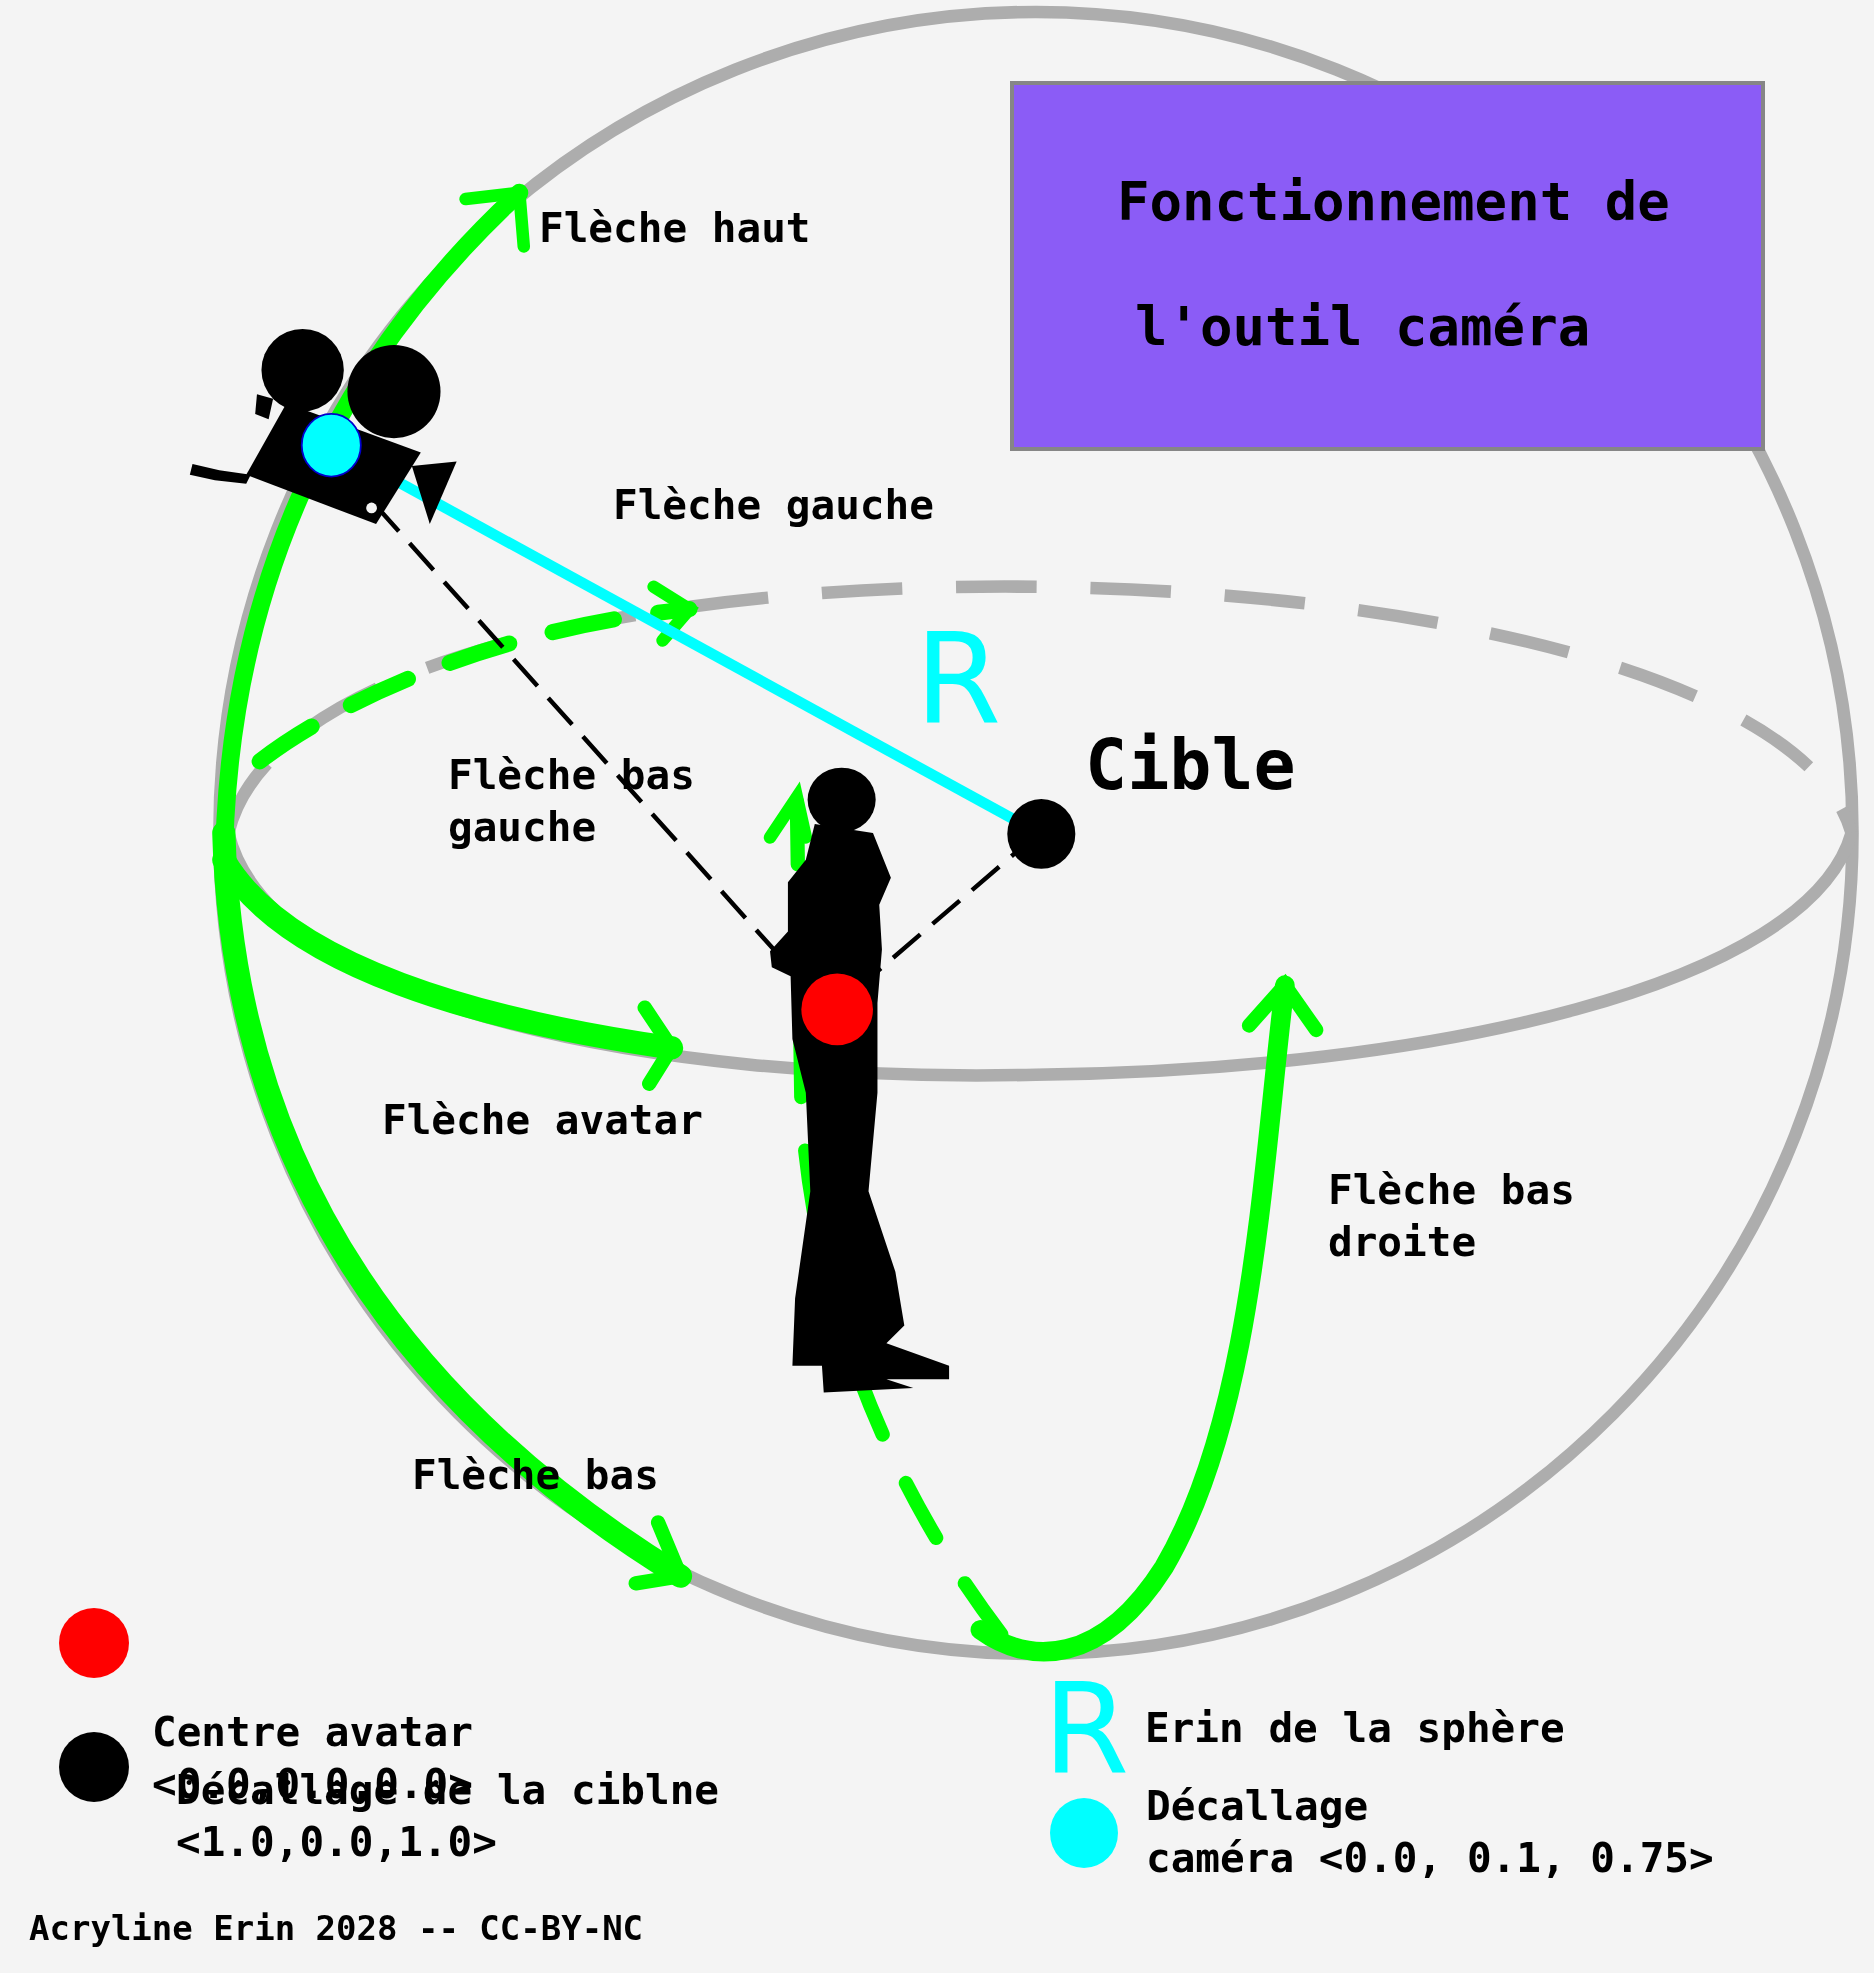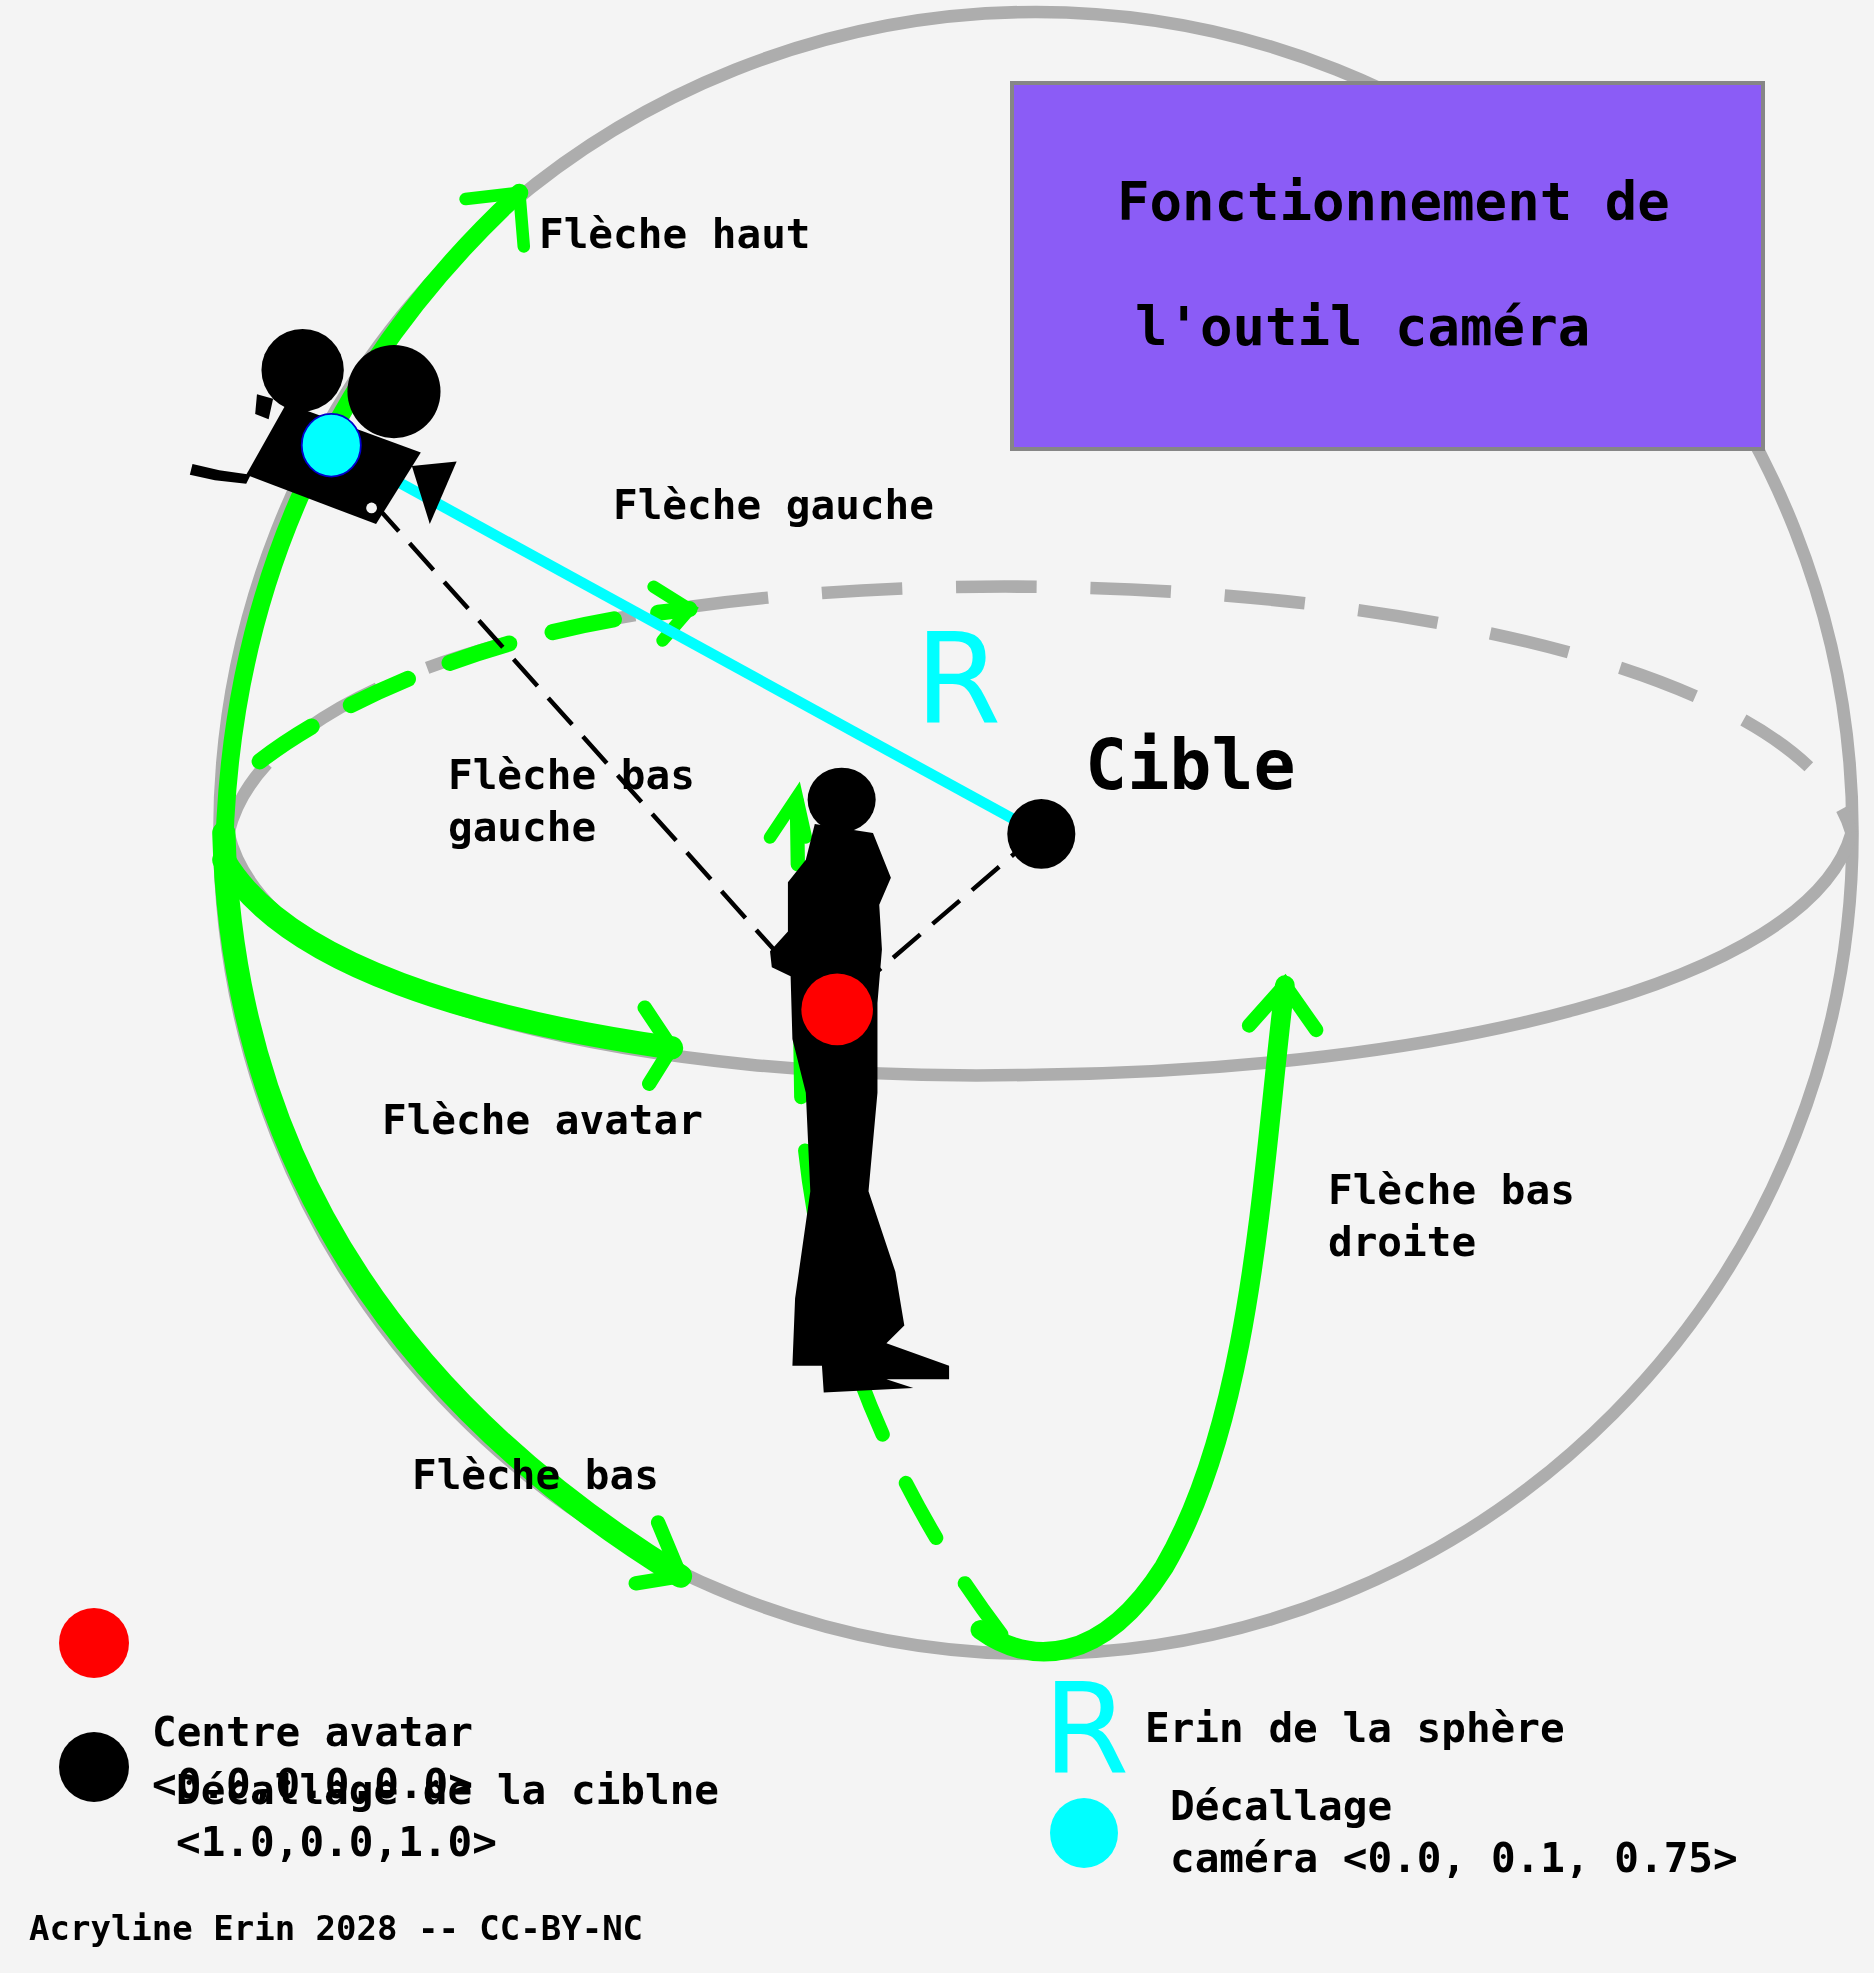--- a/index.html
+++ b/index.html
@@ -77,21 +77,21 @@
   <ellipse cx="935" cy="1127" rx="40" ry="40" fill="#ff0000"></ellipse>
 
   <ellipse cx="1163" cy="931" rx="38" ry="39" fill="#000"></ellipse>
 </svg>
 
 <div class="title-box">
   <div class="title-line" style="left:103px; top:85px;">Fonctionnement de</div>
   <div class="title-line" style="left:121px; top:210px;">l'outil caméra</div>
 </div>
 
-<div class="lbl" style="left:539px; top:208px;">Flèche haut</div>
+<div class="lbl" style="left:539px; top:202px;">Flèche haut</div>
 <div class="lbl" style="left:613px; top:479px;text-align:right;">Flèche gauche</div>
 <div class="lbl" style="left:448px; top:749px;">Flèche bas
 gauche</div>
 <div class="lbl" style="left:382px; top:1094px;">Flèche avatar</div>
 <div class="lbl" style="left:1328px; top:1164px;">Flèche bas
 droite</div>
 <div class="lbl" style="left:412px; top:1449px;">Flèche bas</div>
 
 <div class="cible" style="left:1085px; top:724px;">Cible</div>
 
@@ -102,17 +102,17 @@
 &lt;0.0,0.0,0.0&gt;</div>
 
 <div class="legend-dot" style="left:59px; top:1732px; width:70px; height:70px; background:#000000;"></div>
 <div class="lbl" style="left:176px; top:1764px;">Décallage de la ciblne
 &lt;1.0,0.0,1.0&gt;</div>
 
 <div class="r-letter" style="left:1043px; top:1668px;">R</div>
 <div class="lbl" style="left:1145px; top:1702px;">Erin de la sphère</div>
 
 <div class="legend-dot" style="left:1050px; top:1798px; width:68px; height:70px; background:#00ffff;"></div>
-<div class="lbl" style="left:1146px; top:1780px;margin-left:24px;">Décallage
+<div class="lbl" style="left:1146px; top:1780px;">Décallage
 caméra &lt;0.0, 0.1, 0.75&gt;</div>
 
 <div class="lbl" style="left:29px; top:1902px; font-size:34px;">Acryline Erin 2028 -- CC-BY-NC</div>
 
 
 </body></html>

